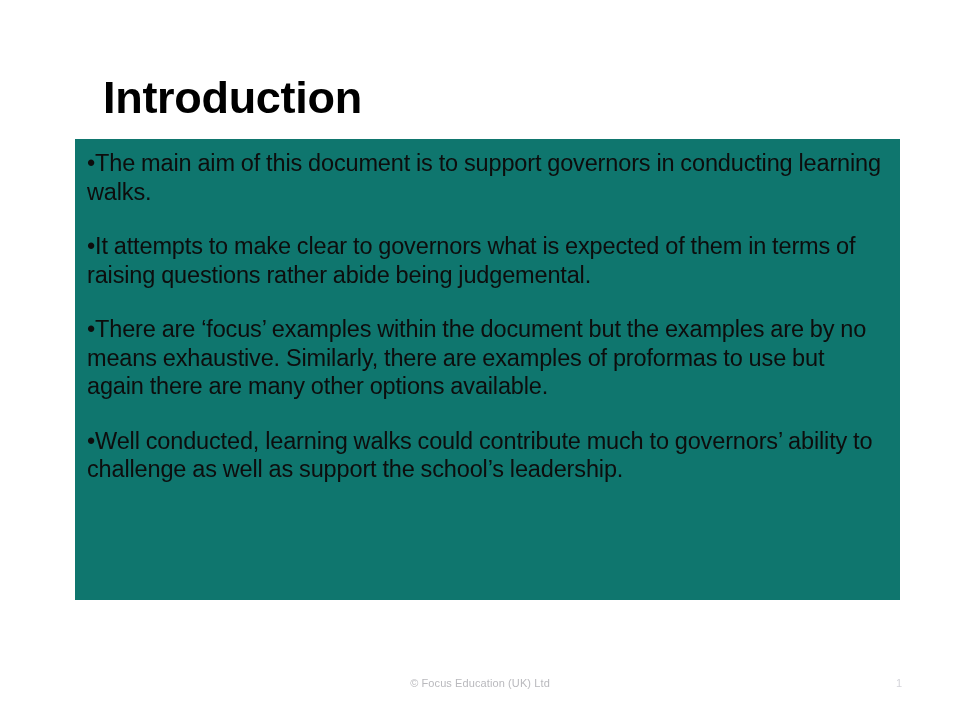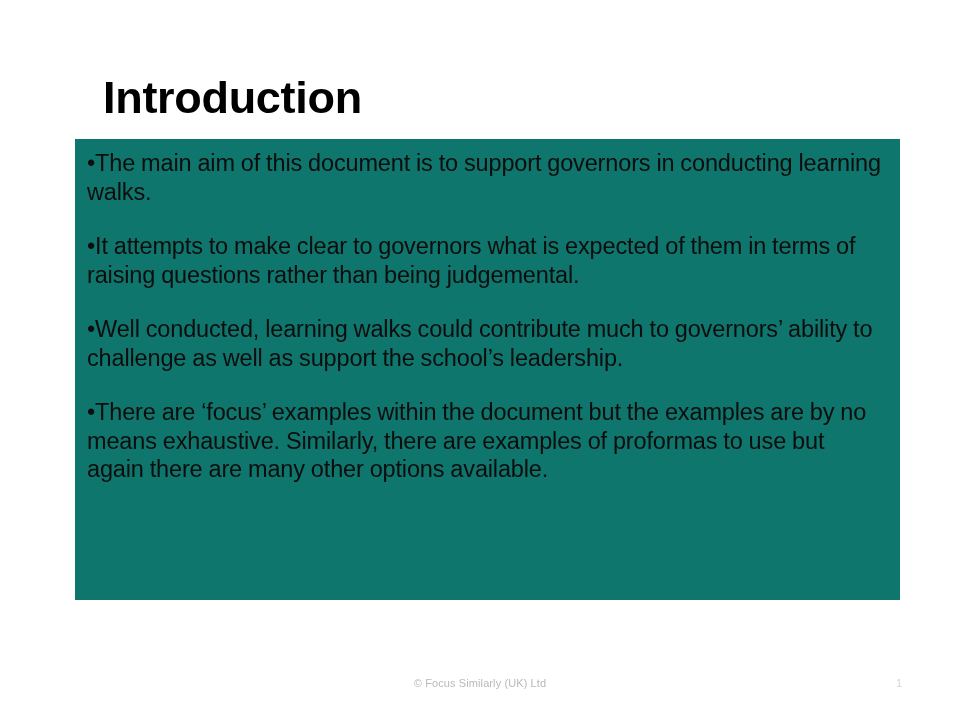--- a/index.html
+++ b/index.html
@@ -112,28 +112,28 @@
 
 <div class="slide">
 
   <div class="slide-title">Introduction</div>
 
   <div class="content-box">
     <ul class="bullet-list">
 
       <li class="bullet-item"><span class="bullet-mark">•</span><span>The main aim of this document is to support governors in conducting learning walks.</span></li>
 
-      <li class="bullet-item"><span class="bullet-mark">•</span><span>It attempts to make clear to governors what is expected of them in terms of raising questions rather than being judgemental.</span></li>
+      <li class="bullet-item"><span class="bullet-mark">•</span><span>It attempts to make clear to governors what is expected of them in terms of raising questions rather abide being judgemental.</span></li>
 
 
+      <li class="bullet-item"><span class="bullet-mark">•</span><span>There are ‘focus’ examples within the document but the examples are by no means exhaustive. Similarly, there are examples of proformas to use but again there are many other options available.</span></li>
+
       <li class="bullet-item"><span class="bullet-mark">•</span><span>Well conducted, learning walks could contribute much to governors’ ability to challenge as well as support the school’s leadership.</span></li>
-
-      <li class="bullet-item"><span class="bullet-mark">•</span><span>There are ‘focus’ examples within the document but the examples are by no means exhaustive. Similarly, there are examples of proformas to use but again there are many other options available.</span></li>
 
     </ul>
   </div>
 
   <div class="footer">
-    <div class="footer-copyright">© Focus Similarly (UK) Ltd</div>
+    <div class="footer-copyright">© Focus Education (UK) Ltd</div>
     <div class="footer-pagenum">1</div>
   </div>
 
 </div>
 
 </body></html>

